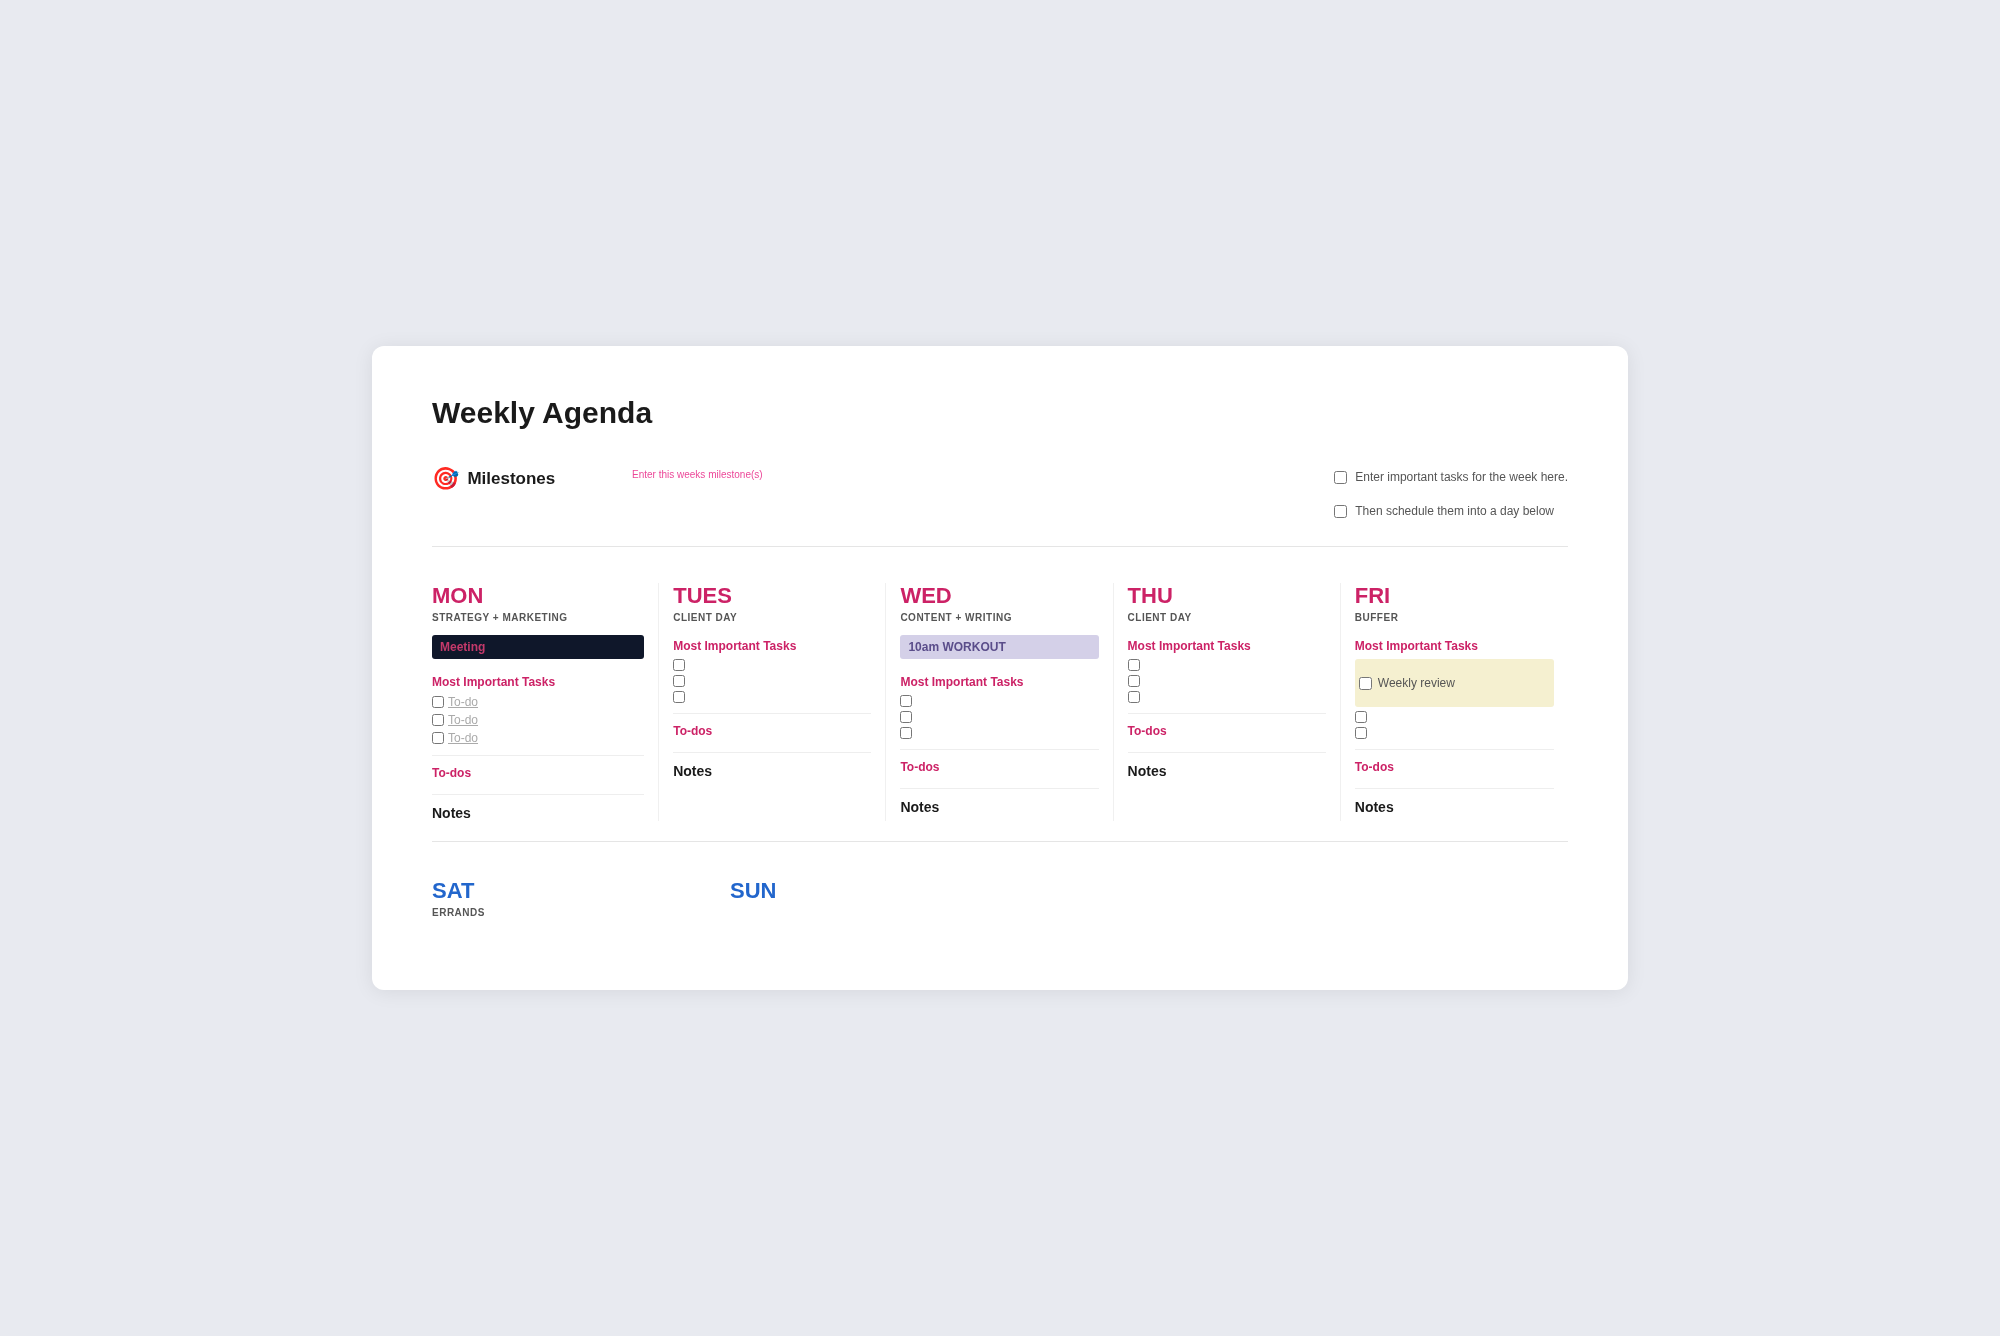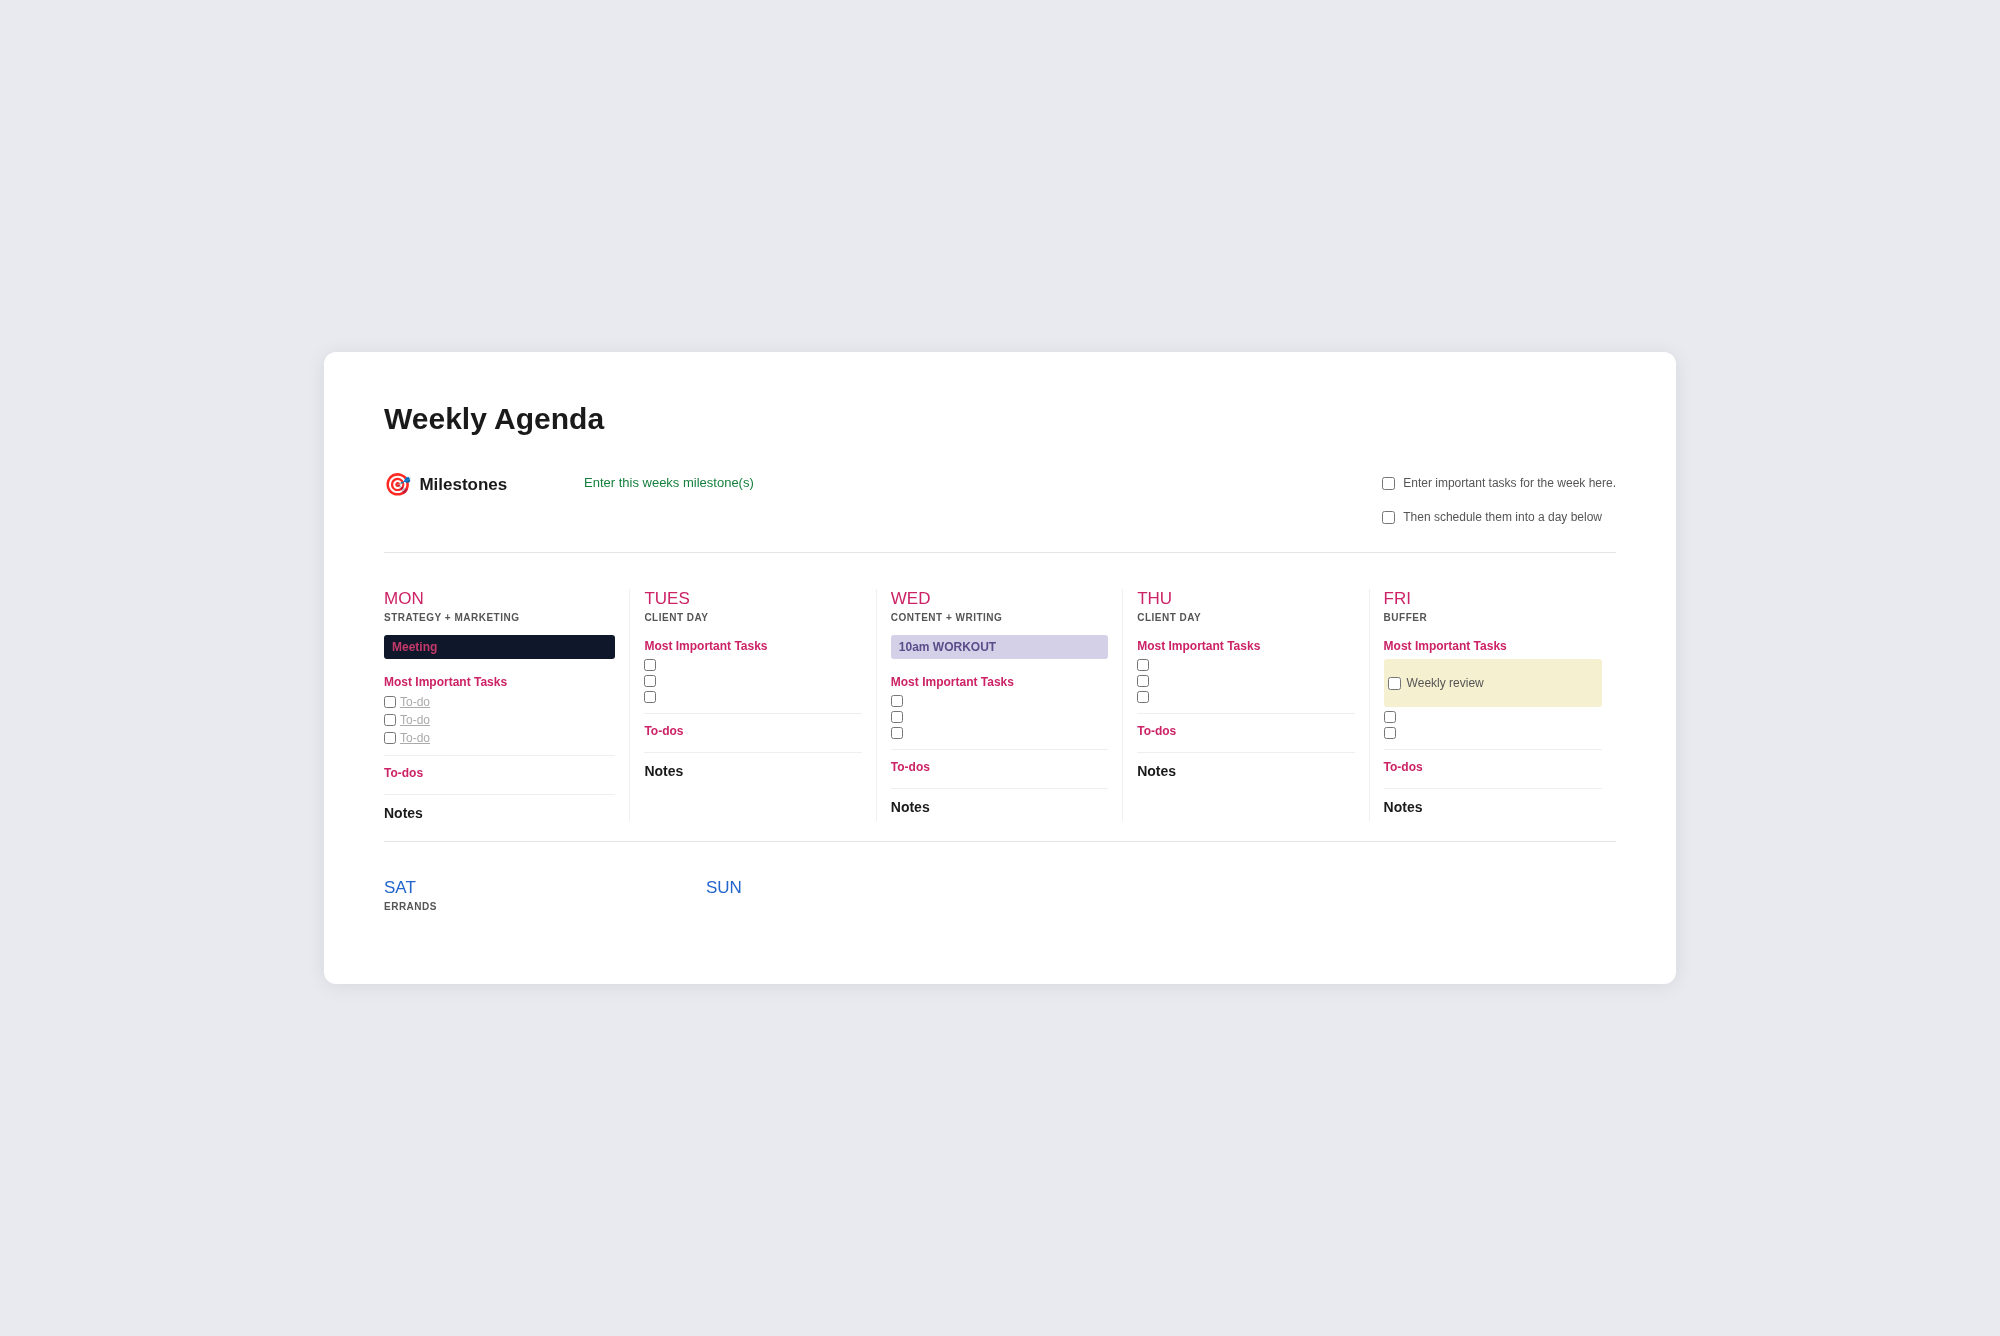--- a/index.html
+++ b/index.html
@@ -9,21 +9,21 @@
       display: flex;
       justify-content: center;
       align-items: center;
       min-height: 100vh;
       padding: 40px 20px;
     }
     .card {
       background: #fff;
       border-radius: 12px;
       padding: 50px 60px 60px 60px;
-      width: 1352px;
+      width: 1256px;
       max-width: 100%;
       box-shadow: 0 2px 20px rgba(0,0,0,0.08);
     }
     .page-title {
       font-size: 30px;
       font-weight: 700;
       color: #1a1a1a;
       margin-bottom: 36px;
     }
     
@@ -43,22 +43,22 @@
     }
     .milestone-icon {
       font-size: 22px;
     }
     .milestones-title {
       font-size: 17px;
       font-weight: 700;
       color: #1a1a1a;
     }
     .milestones-placeholder {
-      font-size: 13px;
-      color: #15803d;
+      font-size: 10px;
+      color: #ec4899;
       flex: 1;
       padding-top: 3px;
     }
     .get-it-done {
       flex: 1;
     }
     .get-it-done-title {
       font-size: 19px;
       font-weight: 700;
       color: #1a1a1a;
@@ -100,22 +100,22 @@
       padding: 0 14px 0 0;
       border-right: 1px solid #f0f0f0;
     }
     .day-col:last-child {
       border-right: none;
     }
     .day-col + .day-col {
       padding-left: 14px;
     }
     .day-name {
-      font-size: 17px;
-      font-weight: 400;
+      font-size: 22px;
+      font-weight: 700;
       margin-bottom: 3px;
     }
     .day-name.mon { color: #cc2266; }
     .day-name.tues { color: #cc2266; }
     .day-name.wed { color: #cc2266; }
     .day-name.thu { color: #cc2266; }
     .day-name.fri { color: #cc2266; }
     .day-sub {
       font-size: 10px;
       font-weight: 700;

